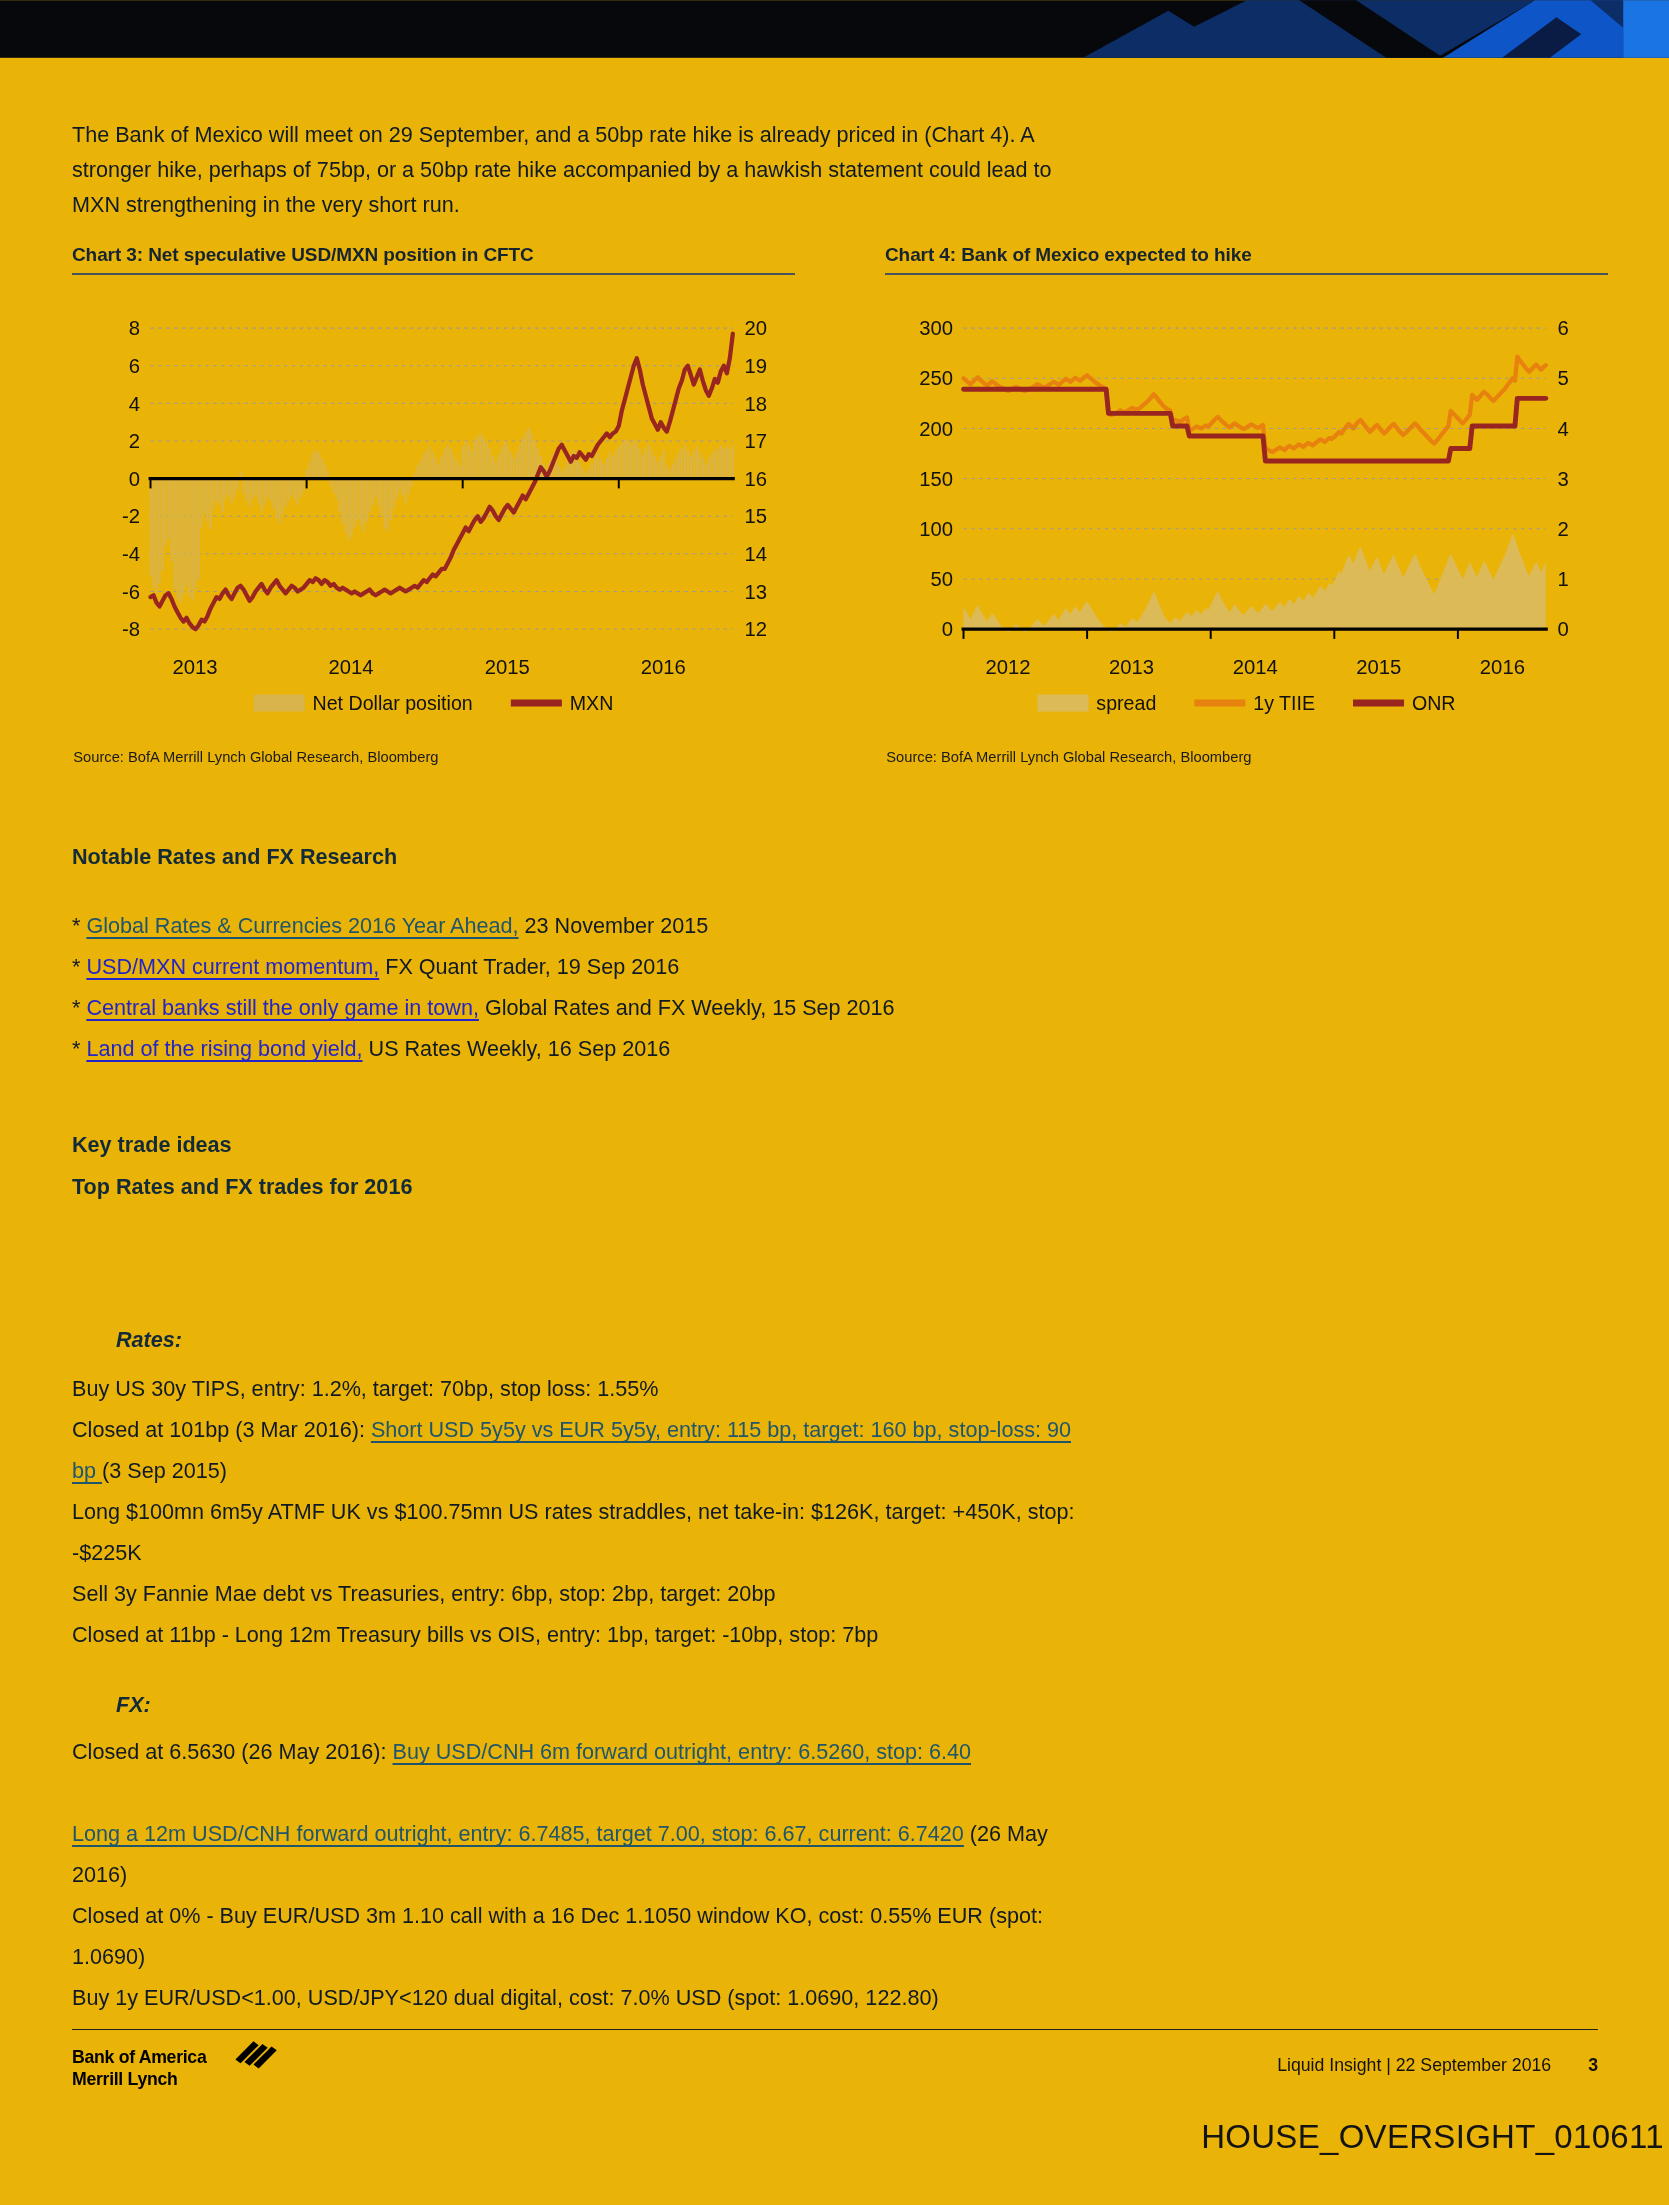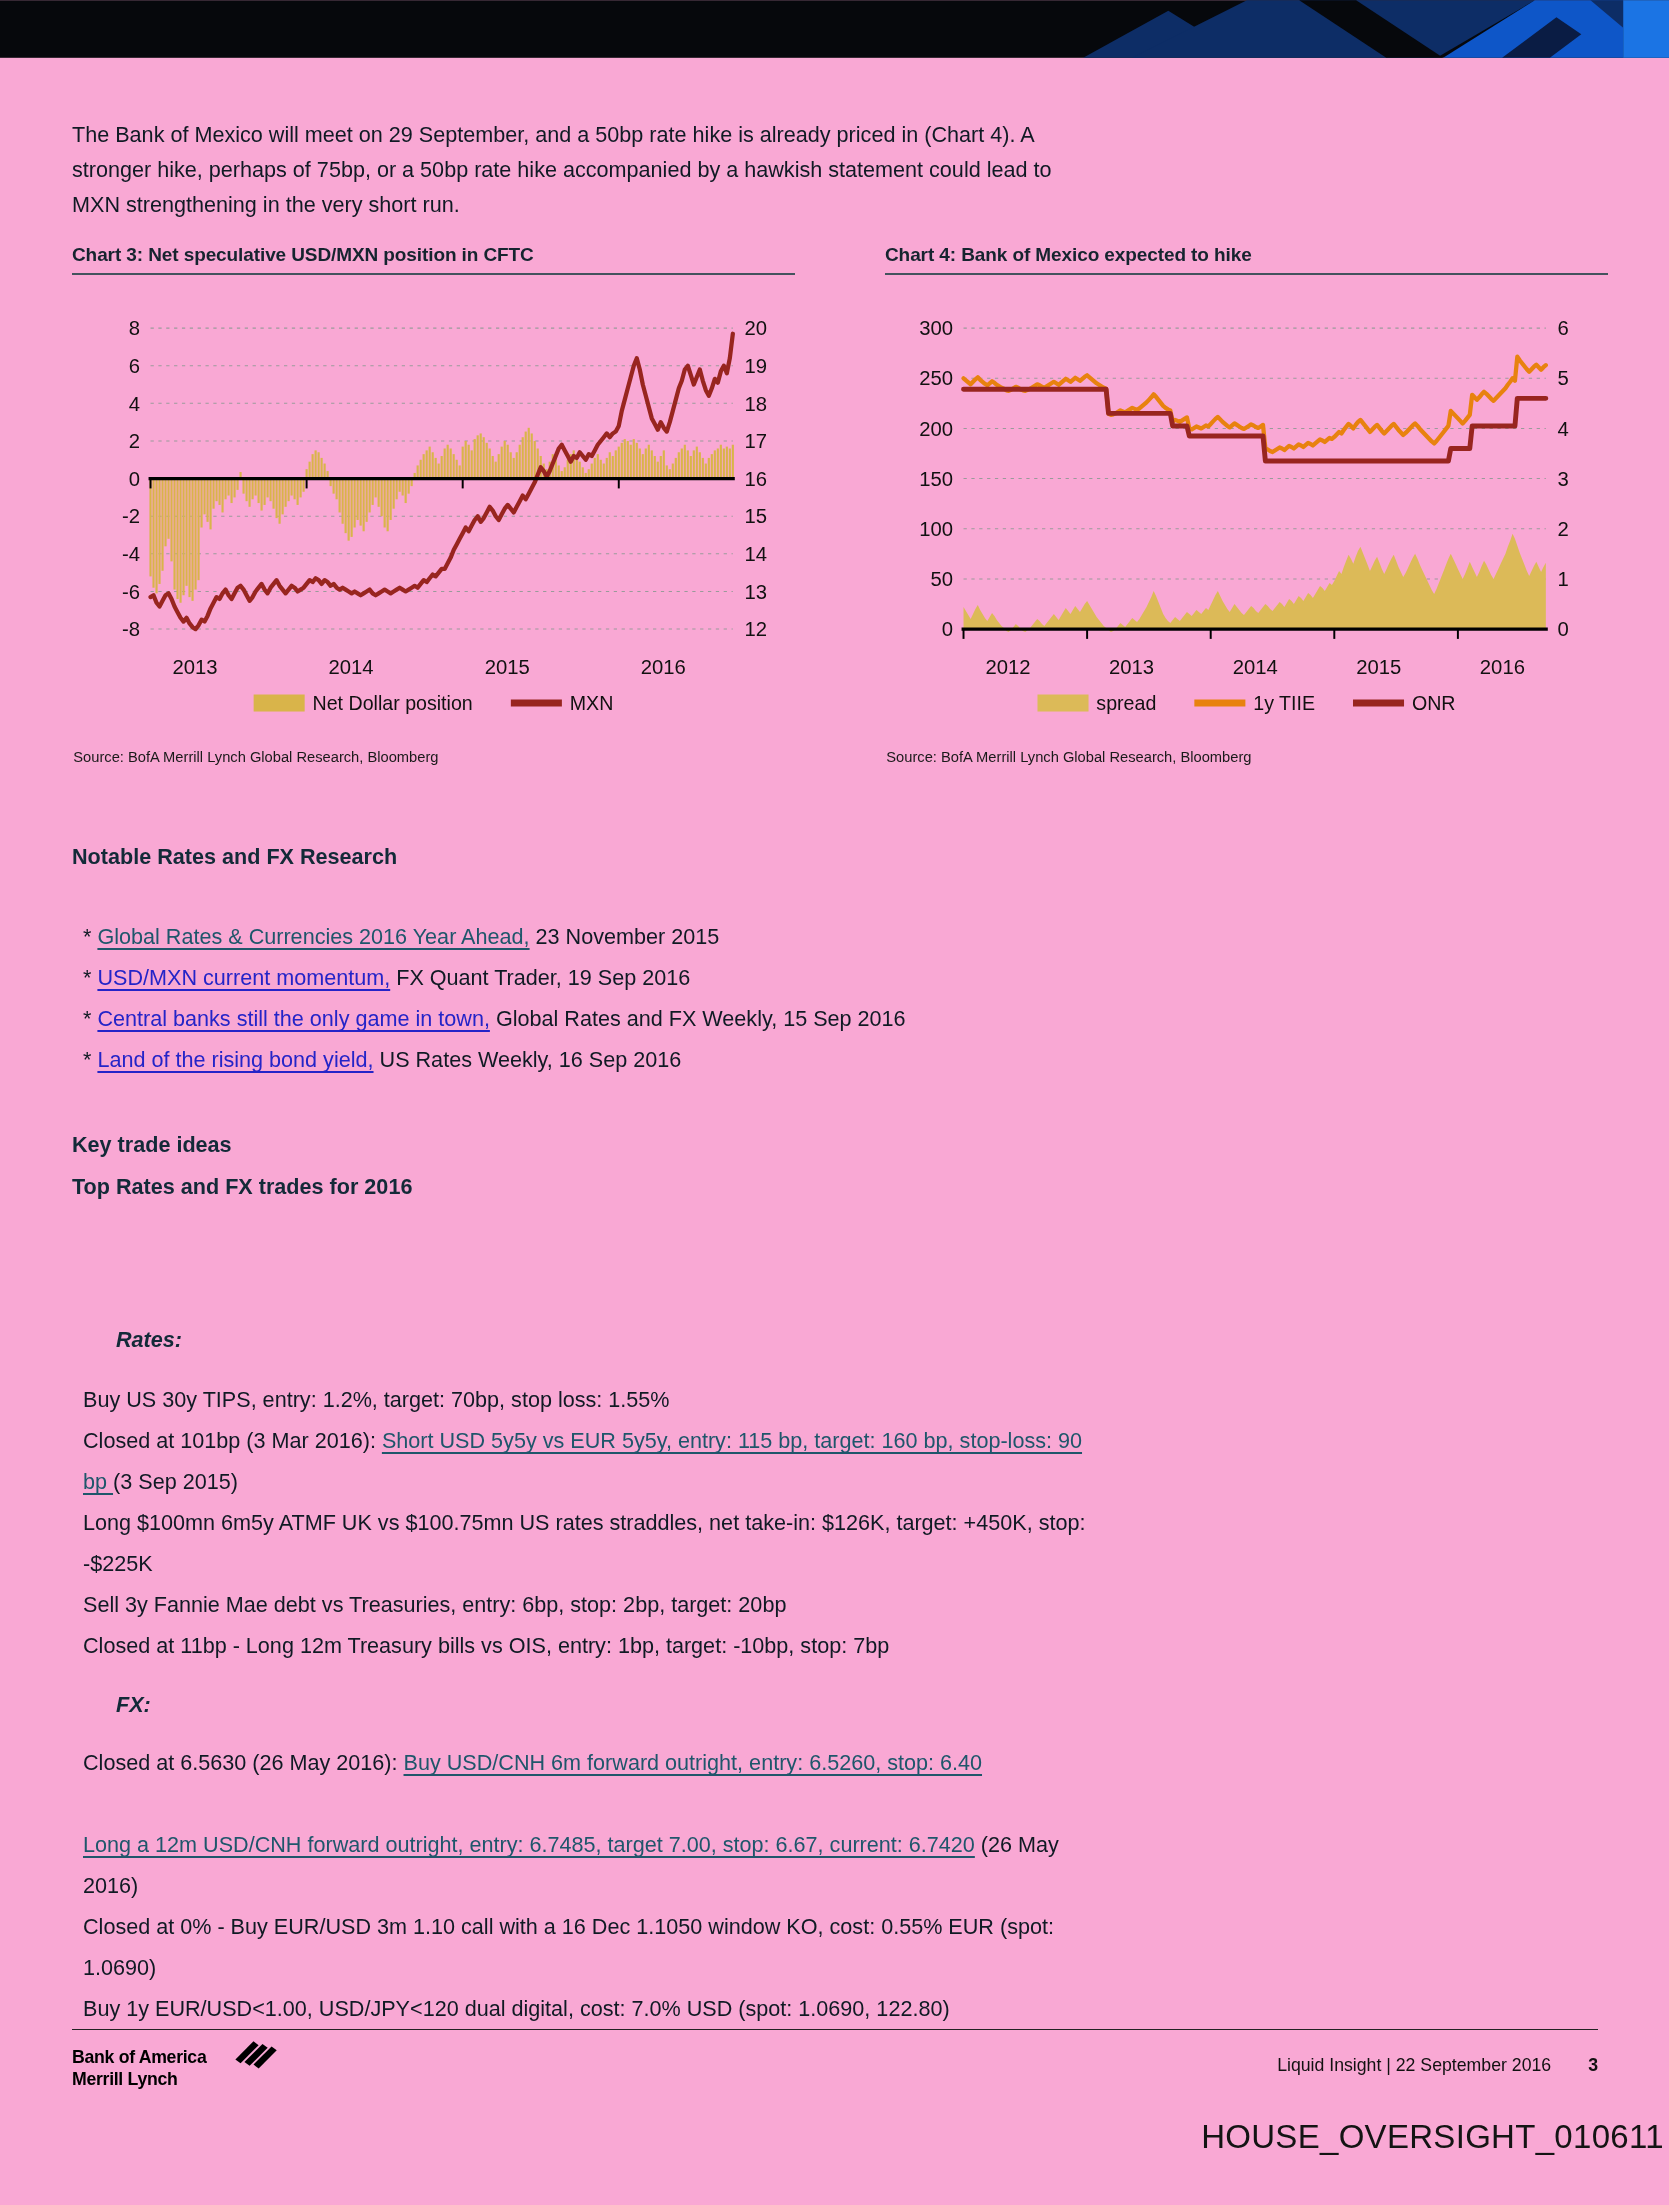--- a/index.html
+++ b/index.html
@@ -1,28 +1,28 @@
 <!DOCTYPE html>
 <html style="font-size:10.5px"><head>
 <meta charset="utf-8">
 <style>
   html,body{margin:0;padding:0;background:#e8e8e8;}
-  .page{position:relative;width:1669px;height:2205px;background:#f9a8d4;overflow:hidden;
+  .page{position:relative;width:1669px;height:2205px;background:#eab308;overflow:hidden;
         font-family:"Liberation Sans",sans-serif;color:#101a24;}
   .banner{position:absolute;top:0;left:0;width:1669px;height:58px;}
   .intro{position:absolute;left:72px;top:117px;width:982px;font-size:21.6px;line-height:35px;margin:0;}
   .chartbox{position:absolute;top:244px;width:723px;height:530px;}
   #chart3box{left:72px;} #chart4box{left:885px;}
   .chart-title{margin:0;font-size:19px;font-weight:bold;color:#16242f;padding-bottom:6.5px;
                border-bottom:2.6px solid #44535e;letter-spacing:-0.1px;}
   .chart-svg{position:absolute;left:0;top:37px;}
   .chart-source{position:absolute;left:1.3px;top:505px;font-size:14.7px;color:#1a1a1a;}
   .sec-h{position:absolute;left:72px;margin:0;font-size:21.6px;font-weight:bold;color:#132a38;}
   .sec-h.it{font-style:italic;margin-left:44px;}
-  .tl{position:absolute;left:72px;width:1028px;font-size:21.6px;line-height:41px;margin:11px;}
+  .tl{position:absolute;left:72px;width:1028px;font-size:21.6px;line-height:41px;margin:0;}
   .lnk{text-decoration:underline;text-underline-offset:3.9px;text-decoration-thickness:1.6px;cursor:pointer;}
   .lnk.tl2{color:#1f566b;} .lnk.bl2{color:#2424c8;}
   .foot-rule{position:absolute;left:72px;top:2029px;width:1526px;border-top:1.3px solid #222;}
   .logo{position:absolute;left:72px;top:2046px;font-weight:bold;color:#000;
         font-size:17.7px;line-height:22px;letter-spacing:-0.3px;}
   .logo .flag{position:absolute;left:162px;top:-6.5px;}
   .foot-right{position:absolute;top:2055px;right:71px;font-size:17.7px;color:#111;
               display:flex;align-items:baseline;gap:37px;}
   .foot-right .pg{font-weight:bold;}
   .stamp{position:absolute;right:5.2px;top:2118px;font-size:33px;color:#141414;letter-spacing:0.3px;}

